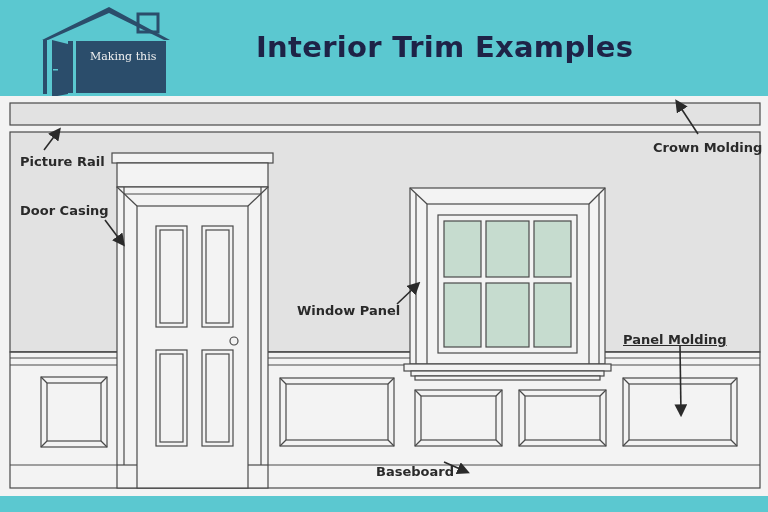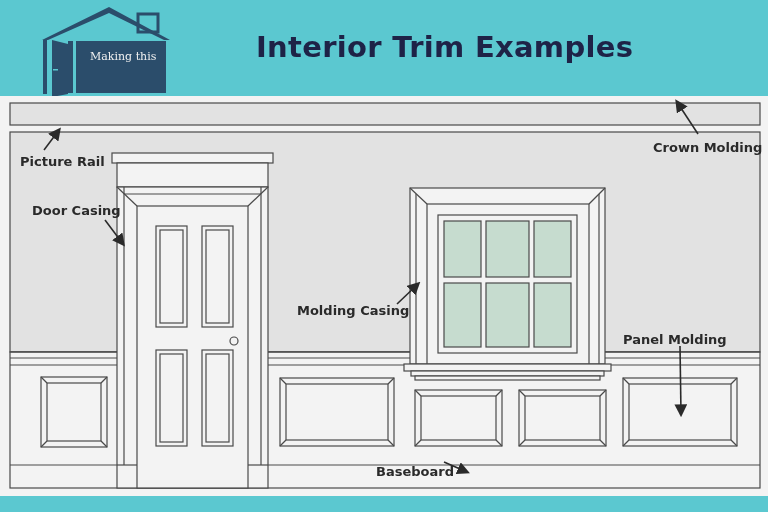--- a/index.html
+++ b/index.html
@@ -136,19 +136,19 @@
       <line x1="698" y1="134" x2="677" y2="102"></line>
       <line x1="105" y1="220" x2="123" y2="244"></line>
       <line x1="397" y1="304" x2="418" y2="284"></line>
       <line x1="680" y1="346" x2="681" y2="414"></line>
       <line x1="444" y1="462" x2="467" y2="472"></line>
     </g>
   </svg>
 
   <div class="lbl" style="left:20px; top:58px;text-align:right;">Picture Rail</div>
   <div class="lbl" style="left:653px; top:44px;">Crown Molding</div>
-  <div class="lbl" style="left:32px; top:107px;text-align:right;">Door Casing</div>
-  <div class="lbl" style="left:297px; top:207px;">Molding Casing</div>
-  <div class="lbl" style="left:623px; top:236px;">Panel Molding</div>
+  <div class="lbl" style="left:20px; top:107px;text-align:right;">Door Casing</div>
+  <div class="lbl" style="left:297px; top:207px;">Window Panel</div>
+  <div class="lbl" style="left:623px; top:236px;text-decoration:underline;">Panel Molding</div>
   <div class="lbl" style="left:376px; top:368px;">Baseboard</div>
 </div>
 
 <div class="footer"></div>
 
 </body></html>

